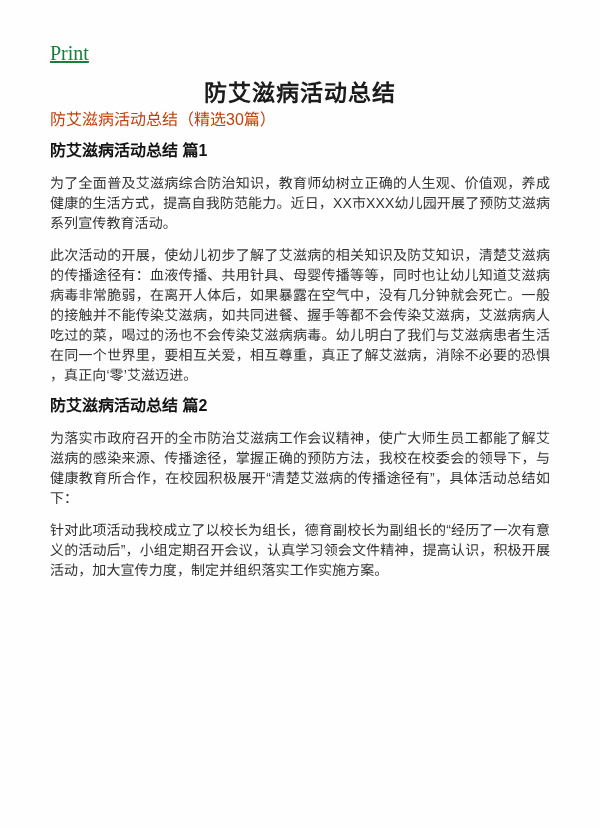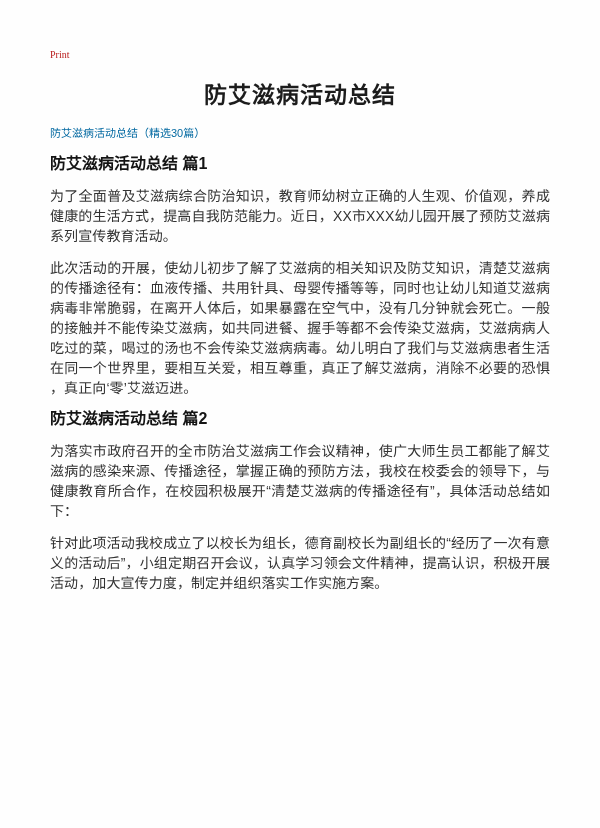--- a/index.html
+++ b/index.html
@@ -14,39 +14,40 @@
     margin: 0 auto;
     background: #fefefe;
     color: #333333;
     font-family: "Liberation Sans", "DejaVu Sans", sans-serif;
     box-sizing: border-box;
     padding: 44px 50px 0 50px;
     overflow: hidden;
   }
   .print-link {
     font-family: "Liberation Serif", "DejaVu Serif", serif;
-    font-size: 10px;
-    color: #b91c1c;
+    font-size: 20px;
+    color: #15803d;
     line-height: 18px;
     cursor: pointer;
     display: inline-block;
+    text-decoration: underline;
   }
   .doc-title {
     margin: 16px 0 0 0;
     text-align: center;
     font-size: 23px;
     font-weight: bold;
     color: #1c1c1c;
     line-height: 30px;
     letter-spacing: 1px;
+    font-family: Liberation Mono, monospace;
   }
   .doc-subtitle {
-    margin-top: 13px;
-    font-size: 11px;
-    color: #0369a1;
+    font-size: 16px;
+    color: #c2410c;
     line-height: 20px;
   }
   .para {
     margin: 12px 0 0 0;
     font-size: 14px;
     line-height: 20px;
     color: #333333;
     text-align: justify;
     line-break: anywhere;
     letter-spacing: 0.1px;

